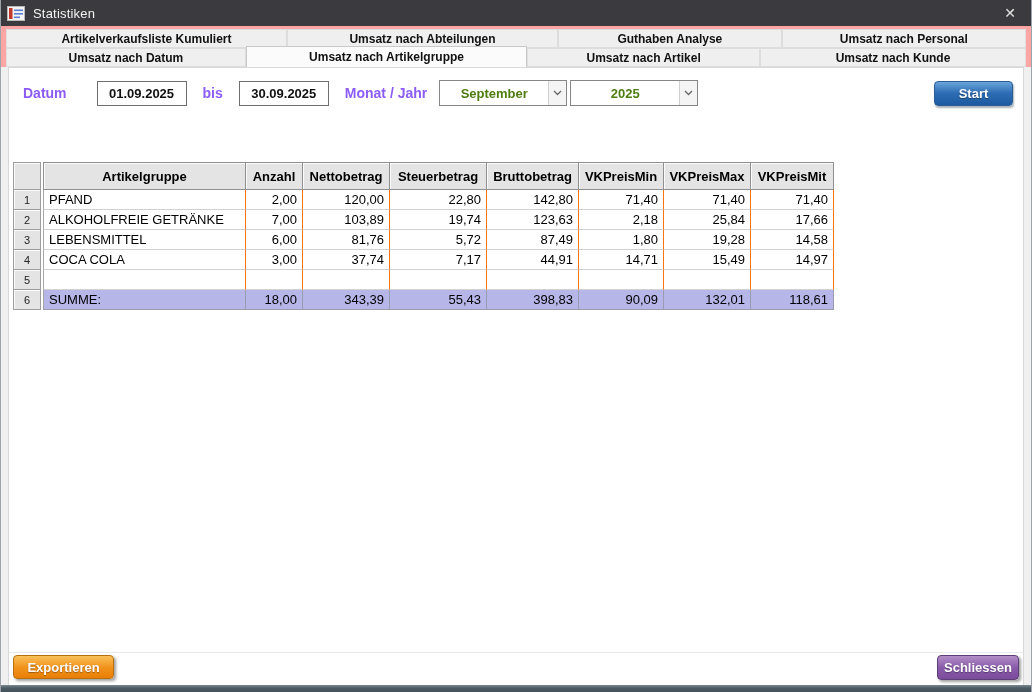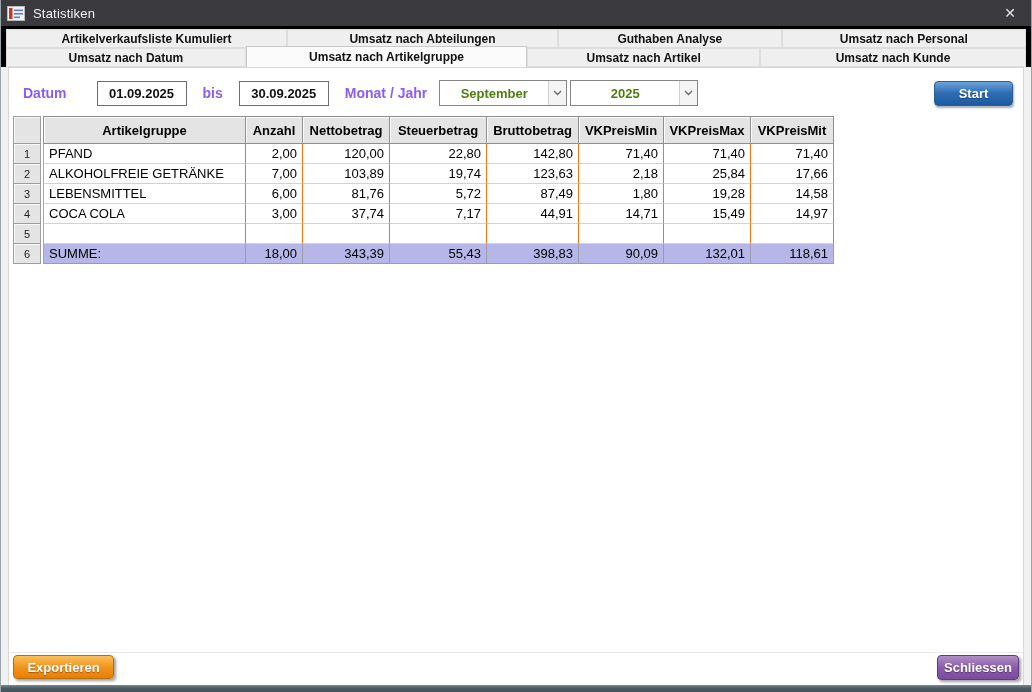--- a/index.html
+++ b/index.html
@@ -20,21 +20,21 @@
   }
   .app-icon { width: 18px; height: 15px; margin-right: 8px; flex: 0 0 auto; }
   .title-text { color: #f2f2f2; font-size: 13px; letter-spacing: .2px; }
   .titlebar-spacer { flex: 1; }
   .close-btn {
     width: 30px; height: 24px; color: #e4e4e4; font-size: 14px;
     display: flex; align-items: center; justify-content: center; cursor: default;
   }
 
   
-  .tabs { padding: 3px 5px 0 5px; background: #000000; }
+  .tabs { padding: 3px 5px 0 5px; background: #fca5a5; }
   .tab-row { display: flex; height: 19px; }
   .tab {
     display: flex; align-items: center; justify-content: center;
     font-size: 12px; font-weight: bold; color: #111;
     background: #efefef; border: 1px solid #dddddd;
     white-space: nowrap; overflow: hidden; cursor: default;
   }
   .tab.active {
     background: #fbfbfb; border-color: #c9c9c9; border-bottom: none;
     height: 21px; margin-top: -2px; position: relative; z-index: 2;
@@ -75,21 +75,21 @@
     text-shadow: 0 1px 1px rgba(0,0,0,.35);
   }
   .btn-start {
     width: 79px; height: 25px; font-size: 13px; margin-right: 6px;
     background: linear-gradient(#6aa4da, #2e6db4 48%, #1d5aa0);
     border: 1px solid #2c5e94; box-shadow: 1px 2px 2px #a9b2b8;
   }
 
   
   .grid-wrap { flex: 1; overflow: hidden; padding: 8px 0 0 4px; }
-  .grid { display: grid; width: fit-content; grid-template-rows: 28px repeat(6, 20px); }
+  .grid { display: grid; width: fit-content; grid-template-rows: 28px repeat(6, 20px); margin-top: 46px; }
   .corner, .numc {
     background: #e4e4e4; border: 1px solid #9d9d9d;
     box-shadow: inset 1px 1px 0 rgba(255,255,255,.85);
   }
   .numc { border-top: none; font-size: 11px; color: #222;
     display: flex; align-items: center; justify-content: center; }
   .gapcell { background: transparent; }
   .hc {
     background: #e4e4e4; border: 1px solid #8f8f8f; border-left: none;
     box-shadow: inset 1px 1px 0 rgba(255,255,255,.85);

